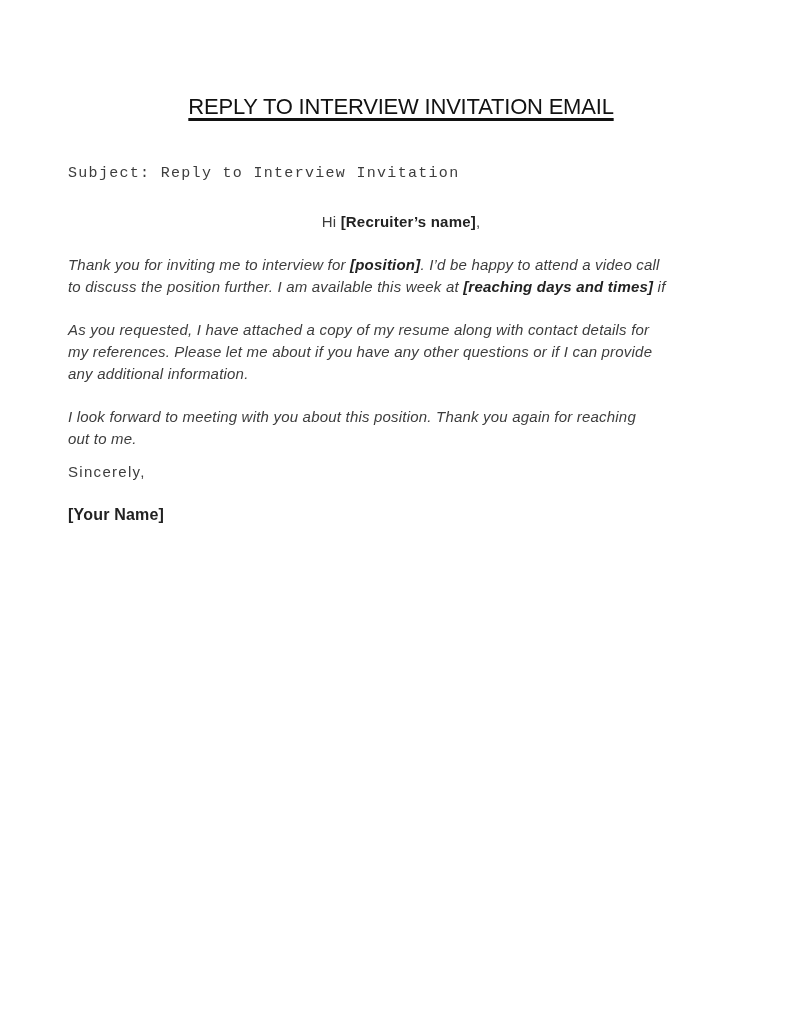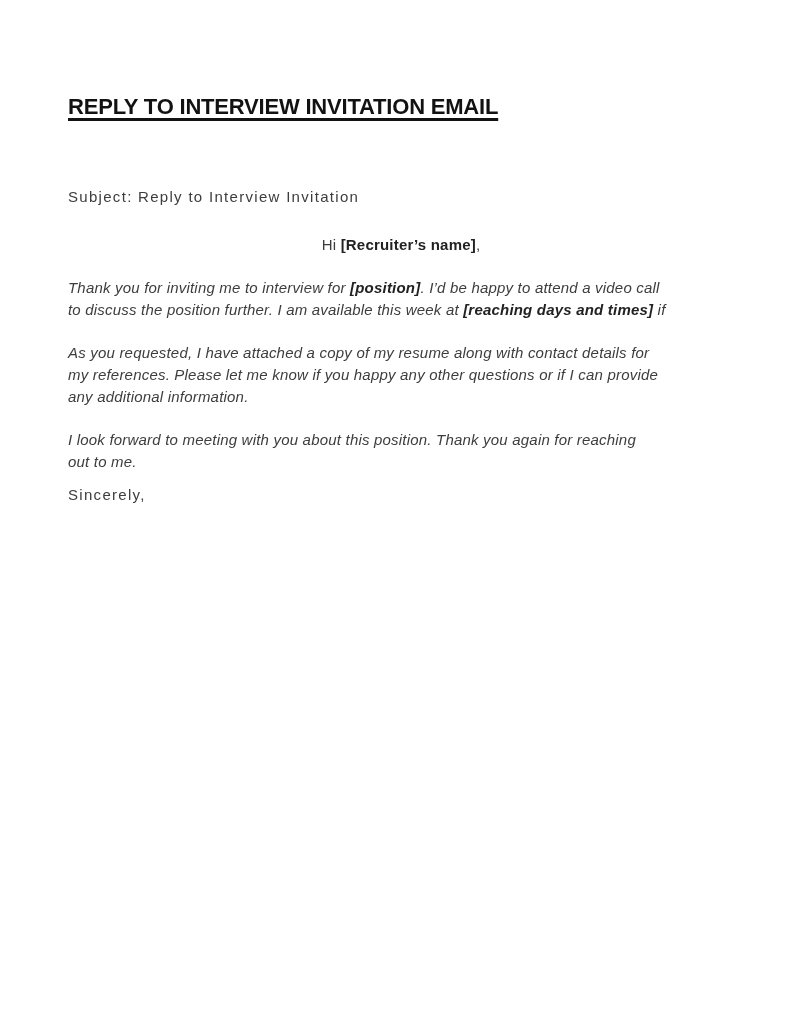--- a/index.html
+++ b/index.html
@@ -12,37 +12,39 @@
     width: 800px;
     height: 1035px;
     background: var(--page-bg, #ffffff);
     padding: 94px 66px 0 68px;
     font-family: "Liberation Sans", sans-serif;
     color: var(--body-color, #3d3d3d);
     overflow: hidden;
   }
   .title {
     margin: 0;
+    text-align: center;
     font-size: 22px;
     line-height: 26px;
-    font-weight: 700;
+    font-weight: 400;
     letter-spacing: -0.2px;
     color: var(--title-color, #121212);
     text-decoration: underline;
     text-decoration-thickness: 2.5px;
     text-underline-offset: 4px;
   }
   .block {
     font-size: 15px;
     line-height: 22px;
     letter-spacing: 0.2px;
   }
   .subject {
-    margin: 66px 0 0 0;
+    margin: 43px 0 0 0;
     letter-spacing: 1.3px;
+    font-family: Liberation Mono, monospace;
   }
   .greeting {
     margin-top: 26px;
     text-align: center;
   }
   .para {
     margin-top: 21px;
     font-style: italic;
   }
   .closing {
@@ -75,24 +77,25 @@
       <div class="line"><span>Hi </span><span class="b">[Recruiter’s name]</span><span>,</span></div>
     </div>
 
   <div class="para block">
       <div class="line"><span>Thank you for inviting me to interview for </span><span class="b">[position]</span><span>. I’d be happy to attend a video call</span></div>
       <div class="line"><span>to discuss the position further. I am available this week at </span><span class="b">[reaching days and times]</span><span> if</span></div>
     </div>
 
   <div class="para block">
       <div class="line"><span>As you requested, I have attached a copy of my resume along with contact details for</span></div>
-      <div class="line"><span>my references. Please let me know if you happy any other questions or if I can provide</span></div>
+      <div class="line"><span>my references. Please let me about if you have any other questions or if I can provide</span></div>
       <div class="line"><span>any additional information.</span></div>
     </div>
 
   <div class="para block">
       <div class="line"><span>I look forward to meeting with you about this position. Thank you again for reaching</span></div>
       <div class="line"><span>out to me.</span></div>
     </div>
 
   <p class="closing block">Sincerely,</p>
 
+  <p class="signature block">[Your Name]</p>
 </div>
 
 </body></html>

